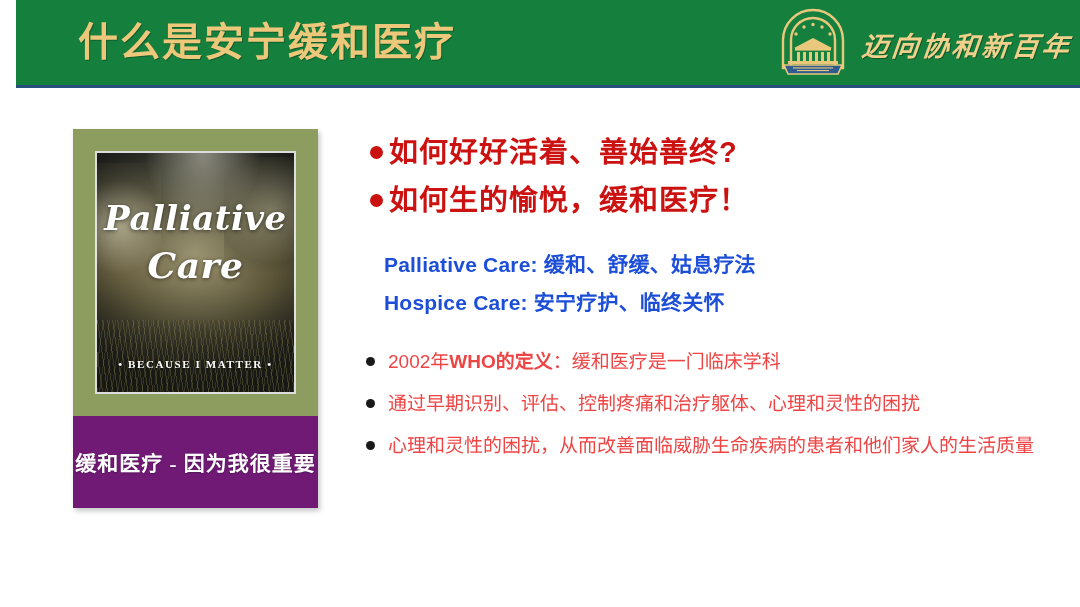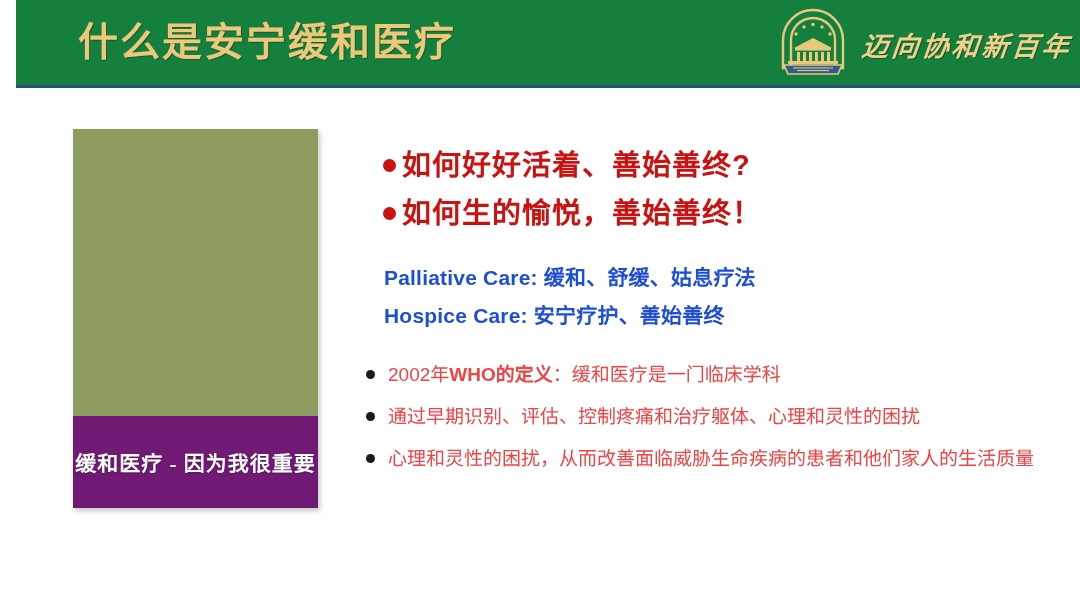--- a/index.html
+++ b/index.html
@@ -175,21 +175,21 @@
   }
 
   
   .content {
     position: absolute;
     left: 366px;
     top: 124px;
     width: 690px;
   }
 
-  .headline-list { margin: 17px; padding: 0; list-style: none; }
+  .headline-list { margin: 4px; padding: 0; list-style: none; }
   .headline {
     color: #cc1111;
     font-size: 29px;
     font-weight: bold;
     line-height: 48px;
     letter-spacing: 1px;
     white-space: nowrap;
     display: flex;
     align-items: center;
   }
@@ -277,41 +277,54 @@
           <rect x="19" y="59.4" width="40" height="1.1"></rect>
           <rect x="23" y="62" width="32" height="1.1"></rect>
         </g>
       </svg>
     </div>
     <div class="slogan">迈向协和新百年</div>
   </div>
 </div>
 
 <div class="card">
+  <div class="card-photo-wrap">
+    <div class="card-photo">
+      <div class="photo-blur-a"></div>
+      <div class="photo-blur-b"></div>
+      <div class="photo-blur-c"></div>
+      <div class="photo-grass"></div>
+      <div class="photo-script">
+        <span>Palliative</span>
+        <span class="line2">Care</span>
+      </div>
+      <div class="photo-tagline">• BECAUSE I MATTER •</div>
+    </div>
+  </div>
   <div class="card-caption">
     <span class="card-caption-text">缓和医疗 - 因为我很重要</span>
   </div>
 </div>
 
 <div class="content">
 
   <div class="headline-list">
     <div class="headline">
       <span class="dot"></span>
       <span>如何好好活着、善始善终?</span>
     </div>
     <div class="headline">
       <span class="dot"></span>
-      <span>如何生的愉悦，善始善终！</span>
+      <span>如何生的愉悦，缓和医疗！</span>
     </div>
   </div>
 
   <div class="terms">
     <div class="term-line">Palliative Care: 缓和、舒缓、姑息疗法</div>
-    <div class="term-line">Hospice Care:  安宁疗护、善始善终</div>
+    <div class="term-line">Hospice Care:  安宁疗护、临终关怀</div>
   </div>
 
   <div class="who-list">
     <div class="who-item">
       <span class="bullet"></span>
       <span class="who-text"><span>2002年</span><span class="b">WHO的定义</span><span>：缓和医疗是一门临床学科</span></span>
     </div>
     <div class="who-item">
       <span class="bullet"></span>
       <span class="who-text">通过早期识别、评估、控制疼痛和治疗躯体、心理和灵性的困扰</span>

